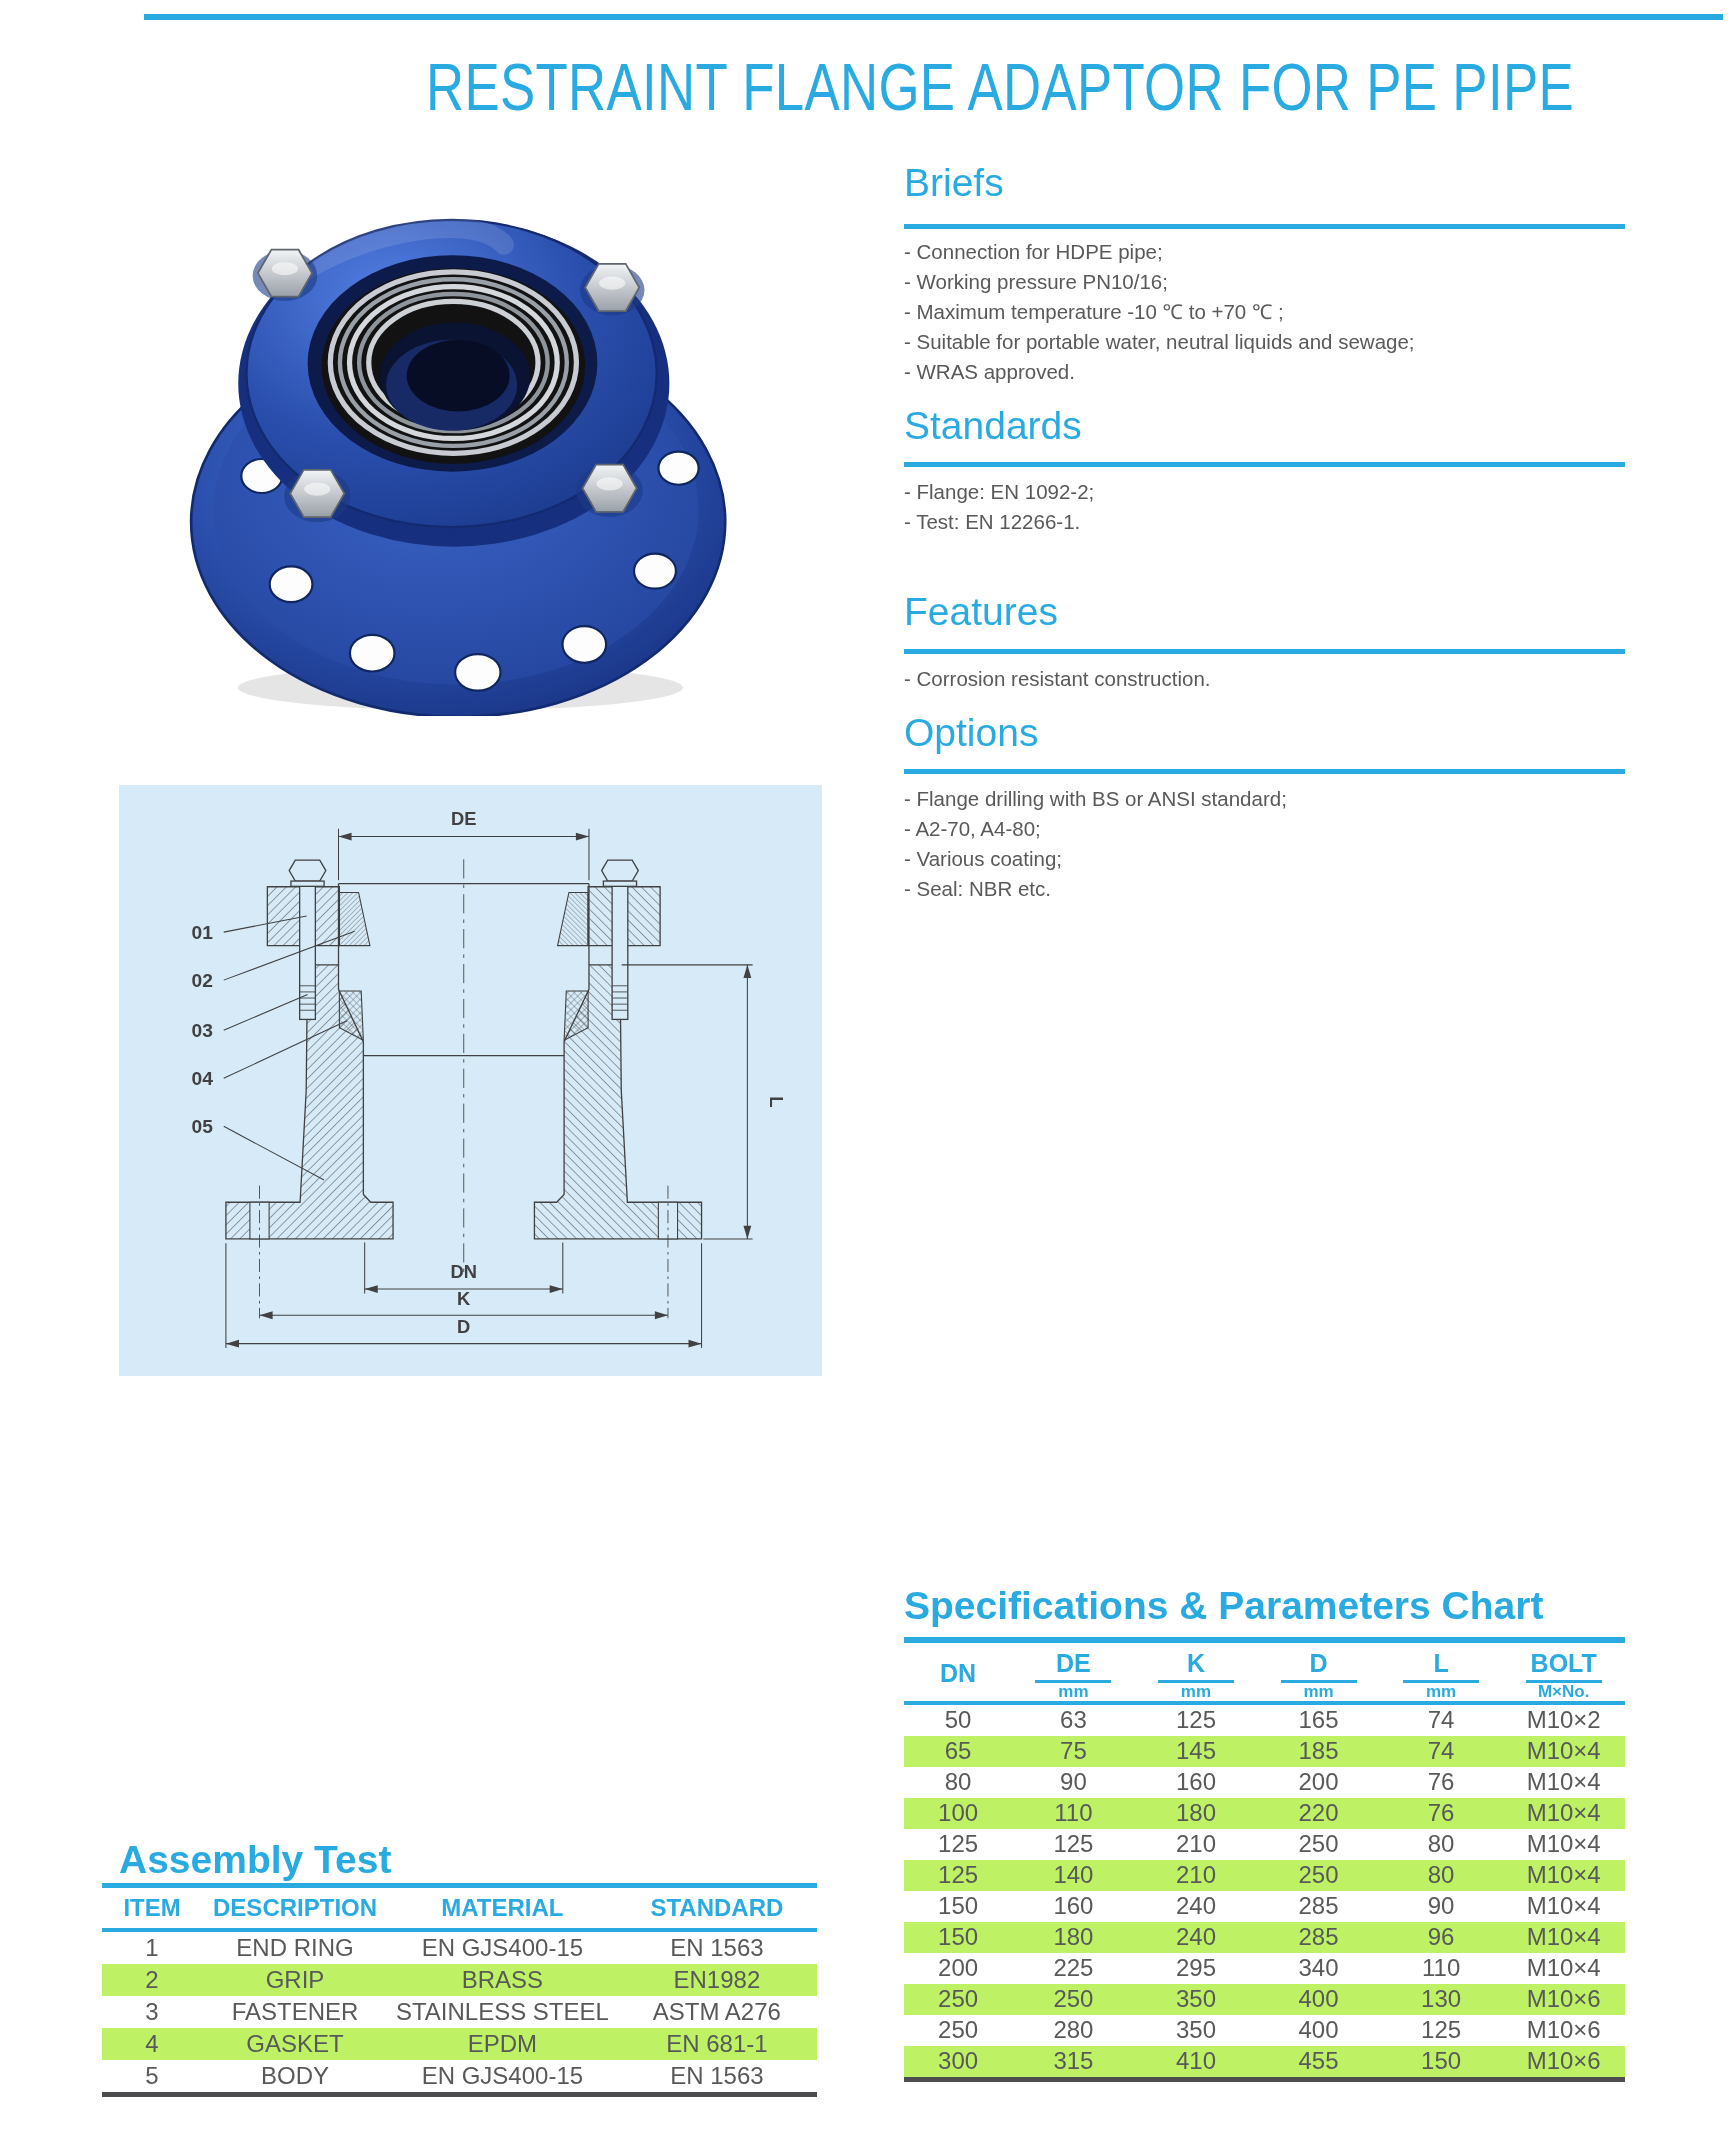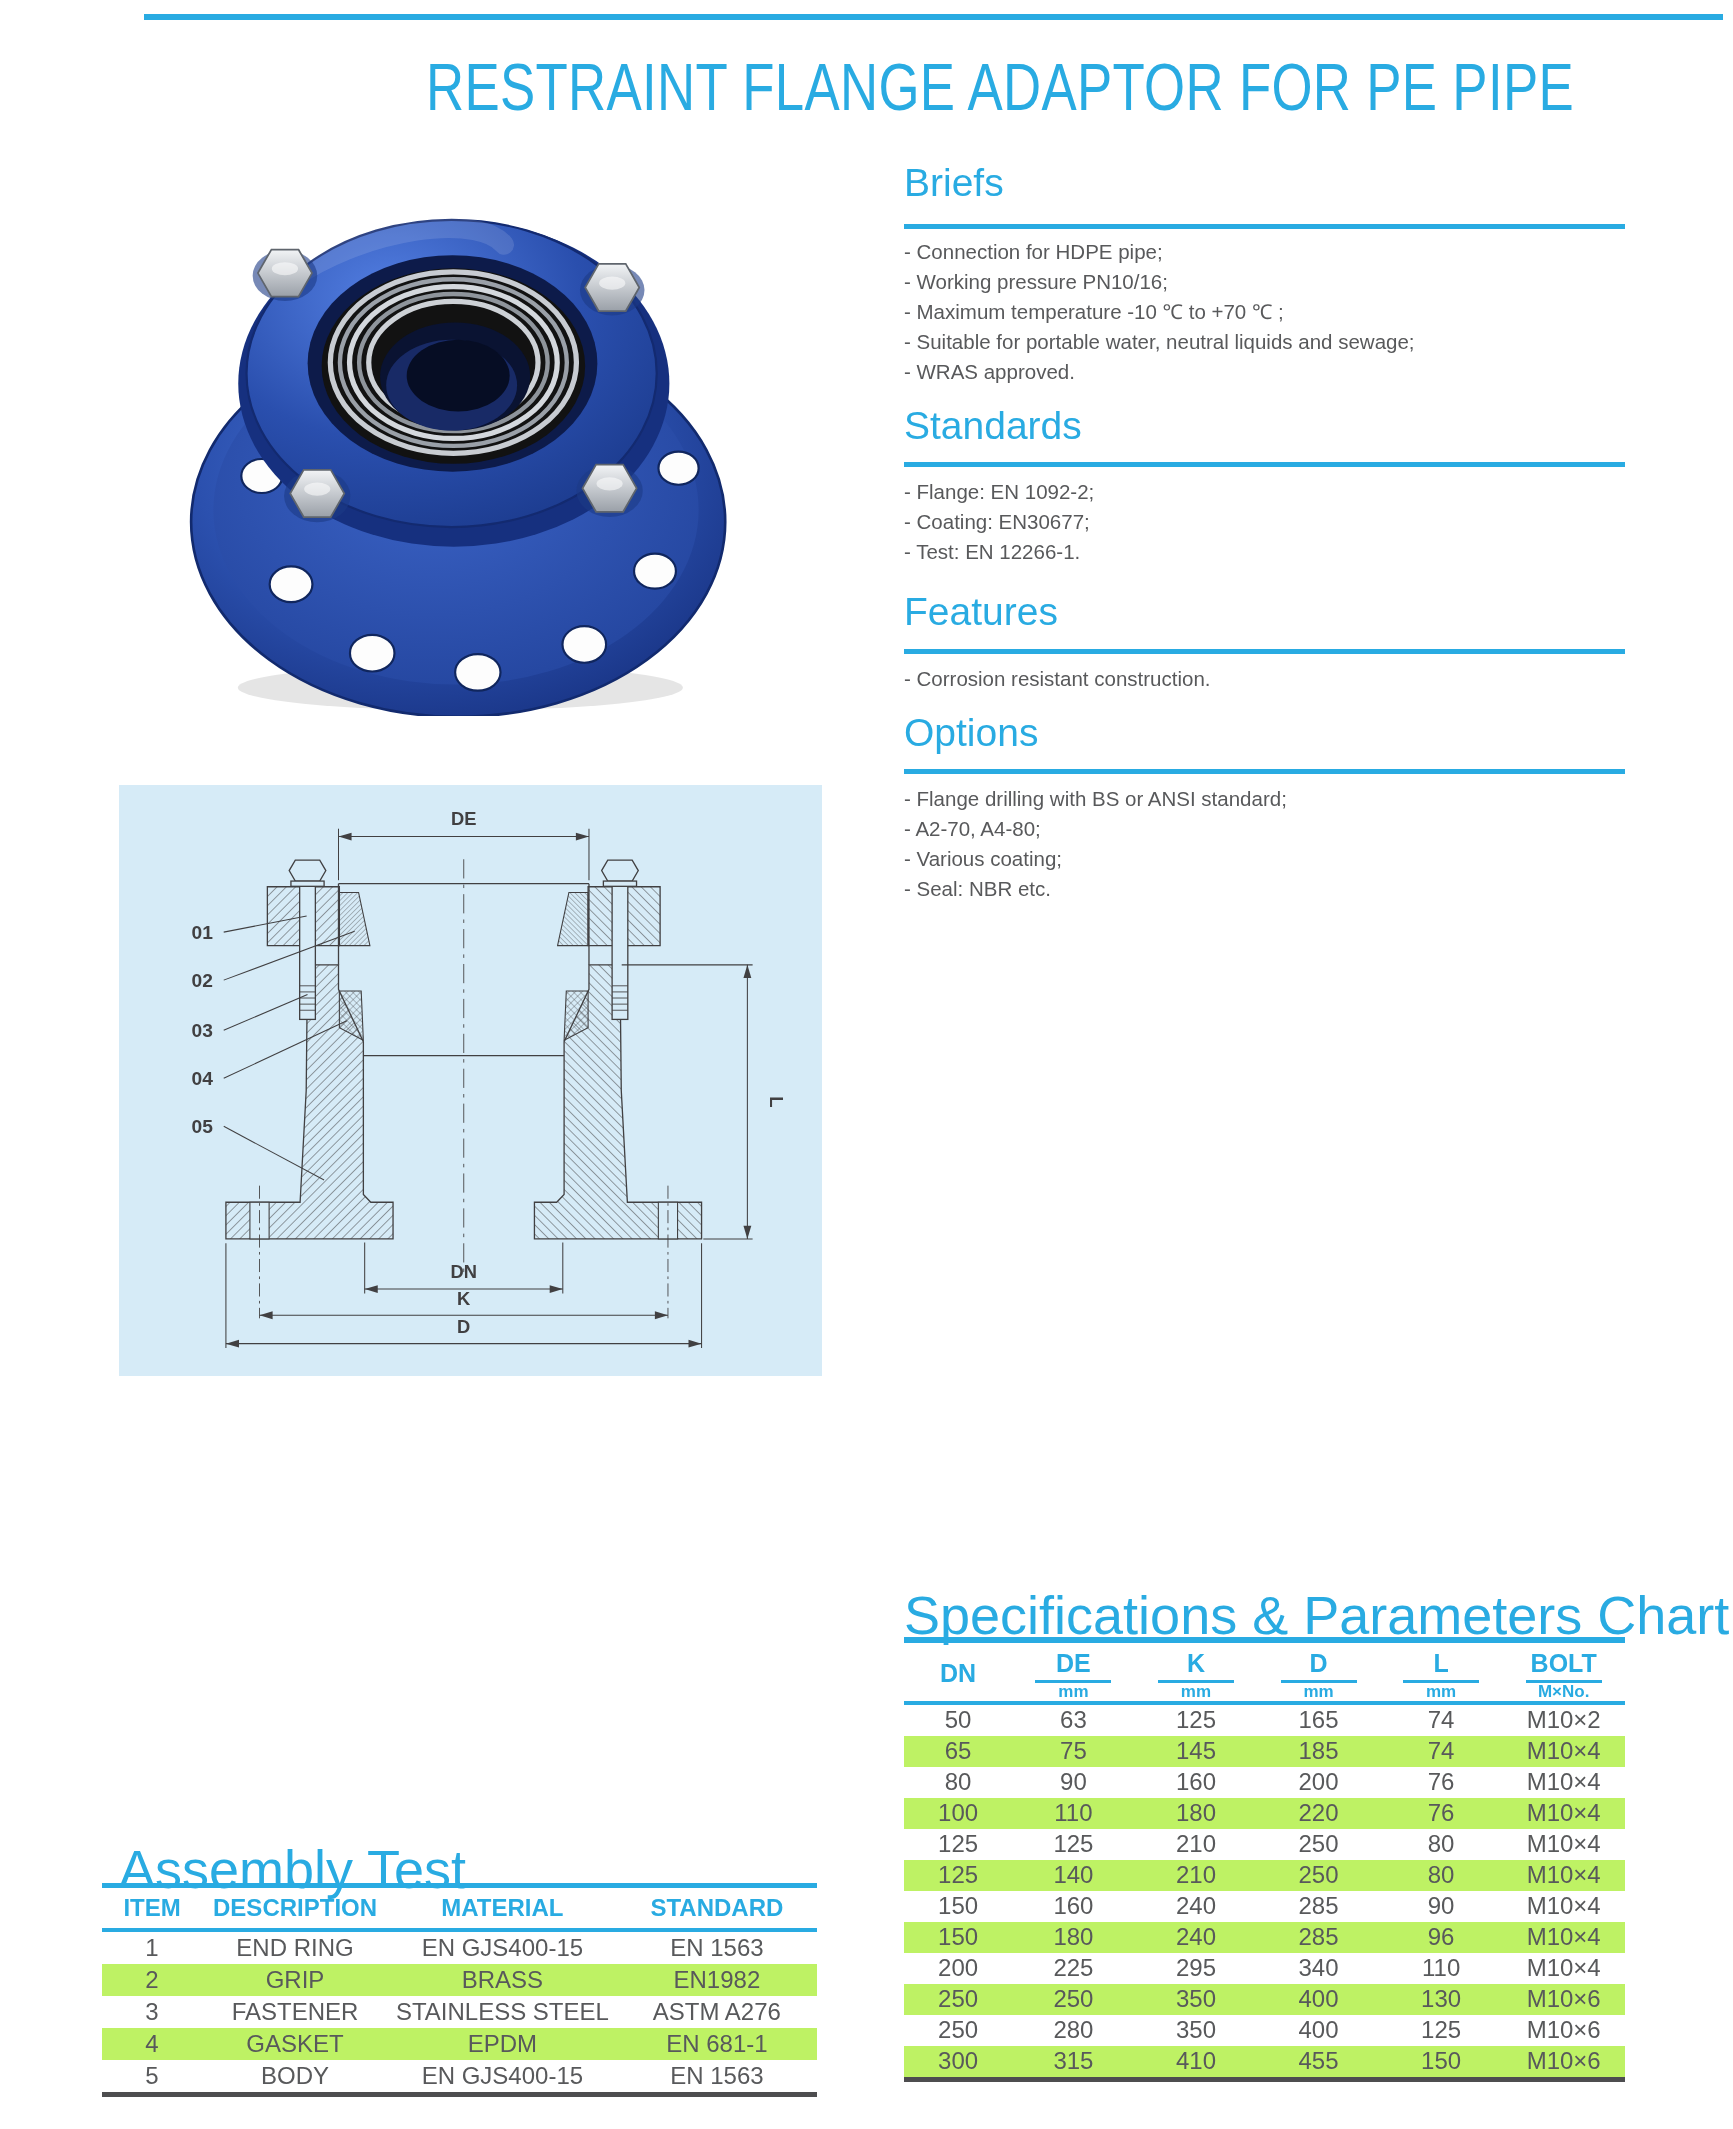--- a/index.html
+++ b/index.html
@@ -24,21 +24,21 @@
     color:#29ABE2; font-size:39px; font-weight:400;
   }
   .sec-rule { position:absolute; left:904px; width:721px; height:4.8px; background:#29ABE2; }
   .sec-list {
     position:absolute; left:904px; width:769px;
     color:#58595B; font-size:20.5px; line-height:30px; font-weight:400;
   }
   .sec-list .li { height:30px; display:flex; align-items:center; }
 
   
-  .chart-h { position:absolute; color:#29ABE2; font-size:54px; font-weight:400; }
+  .chart-h { position:absolute; color:#29ABE2; font-size:39px; font-weight:700; }
 
   
   .diagram-box { position:absolute; left:119px; top:785px; width:703px; height:591px; background:#D6EBF7; }
 
   
   .spec-table { position:absolute; left:904px; top:1637px; width:721px; }
   .asm-table  { position:absolute; left:102px;  top:1883px; width:715px; }
   .topbar  { height:6.1px; background:#29ABE2; }
   .fullline{ height:3.5px;  background:#29ABE2; }
   .botbar  { height:5.2px; background:#4D4D4F; }
@@ -163,21 +163,20 @@
     <div class="li">- Working pressure PN10/16;</div>
     <div class="li">- Maximum temperature -10 ℃ to +70 ℃ ;</div>
     <div class="li">- Suitable for portable water, neutral liquids and sewage;</div>
     <div class="li">- WRAS approved.</div>
   </div>
 
   <div class="sec-h" style="top:404px;">Standards</div>
   <div class="sec-rule" style="top:462px;"></div>
   <div class="sec-list" style="top:477px;">
     <div class="li">- Flange: EN 1092-2;</div>
-    <div class="li">- Coating: EN30677;</div>
     <div class="li">- Test: EN 12266-1.</div>
   </div>
 
   <div class="sec-h" style="top:590px;">Features</div>
   <div class="sec-rule" style="top:649px;"></div>
   <div class="sec-list" style="top:664px;">
     <div class="li">- Corrosion resistant construction.</div>
   </div>
 
   <div class="sec-h" style="top:711px;">Options</div>

